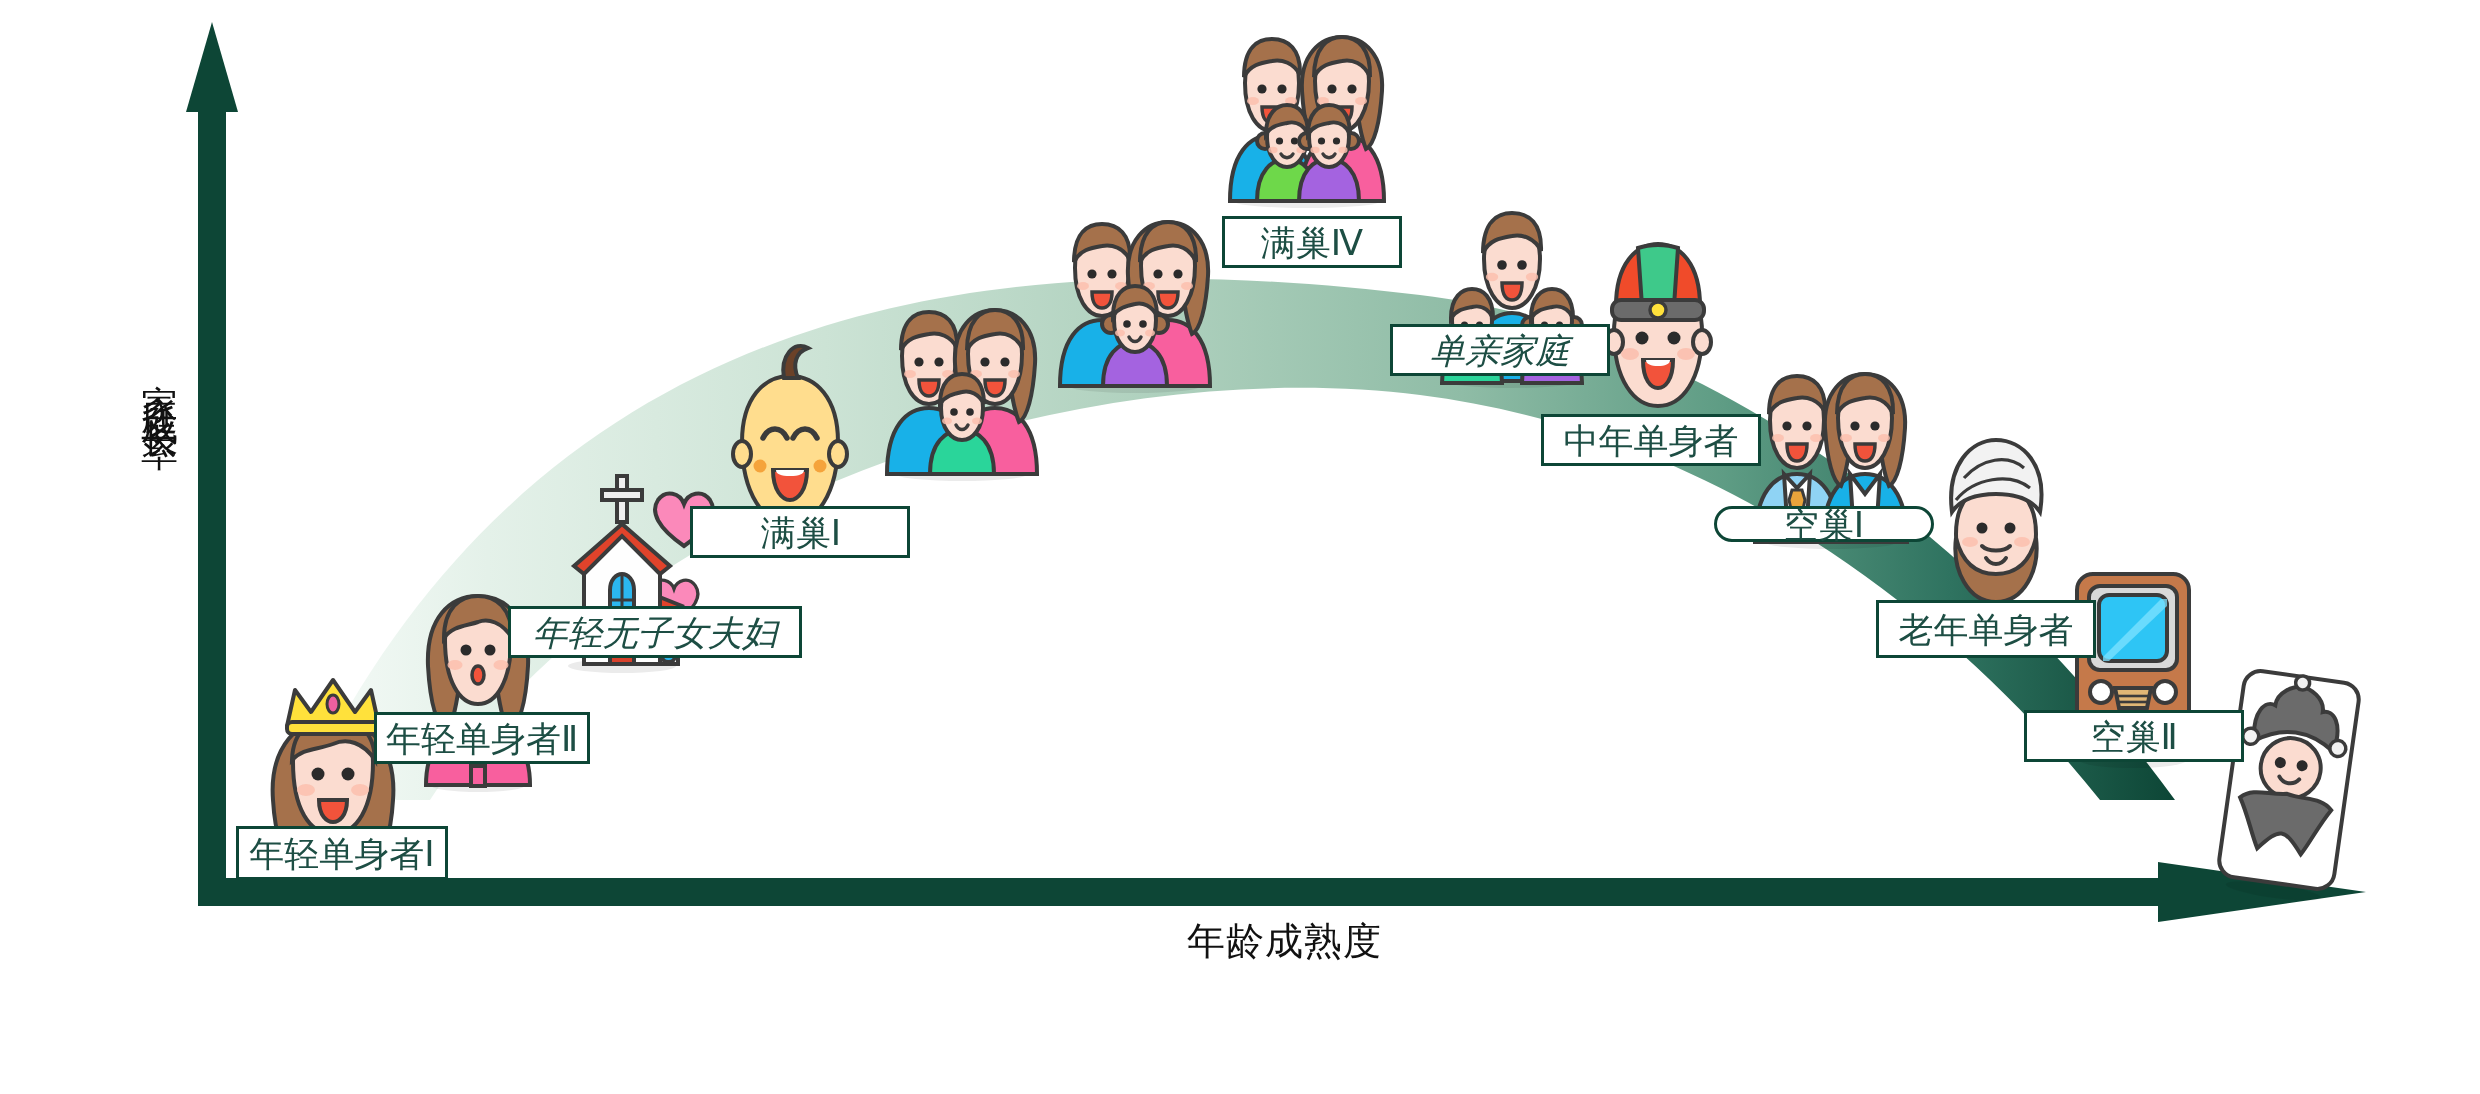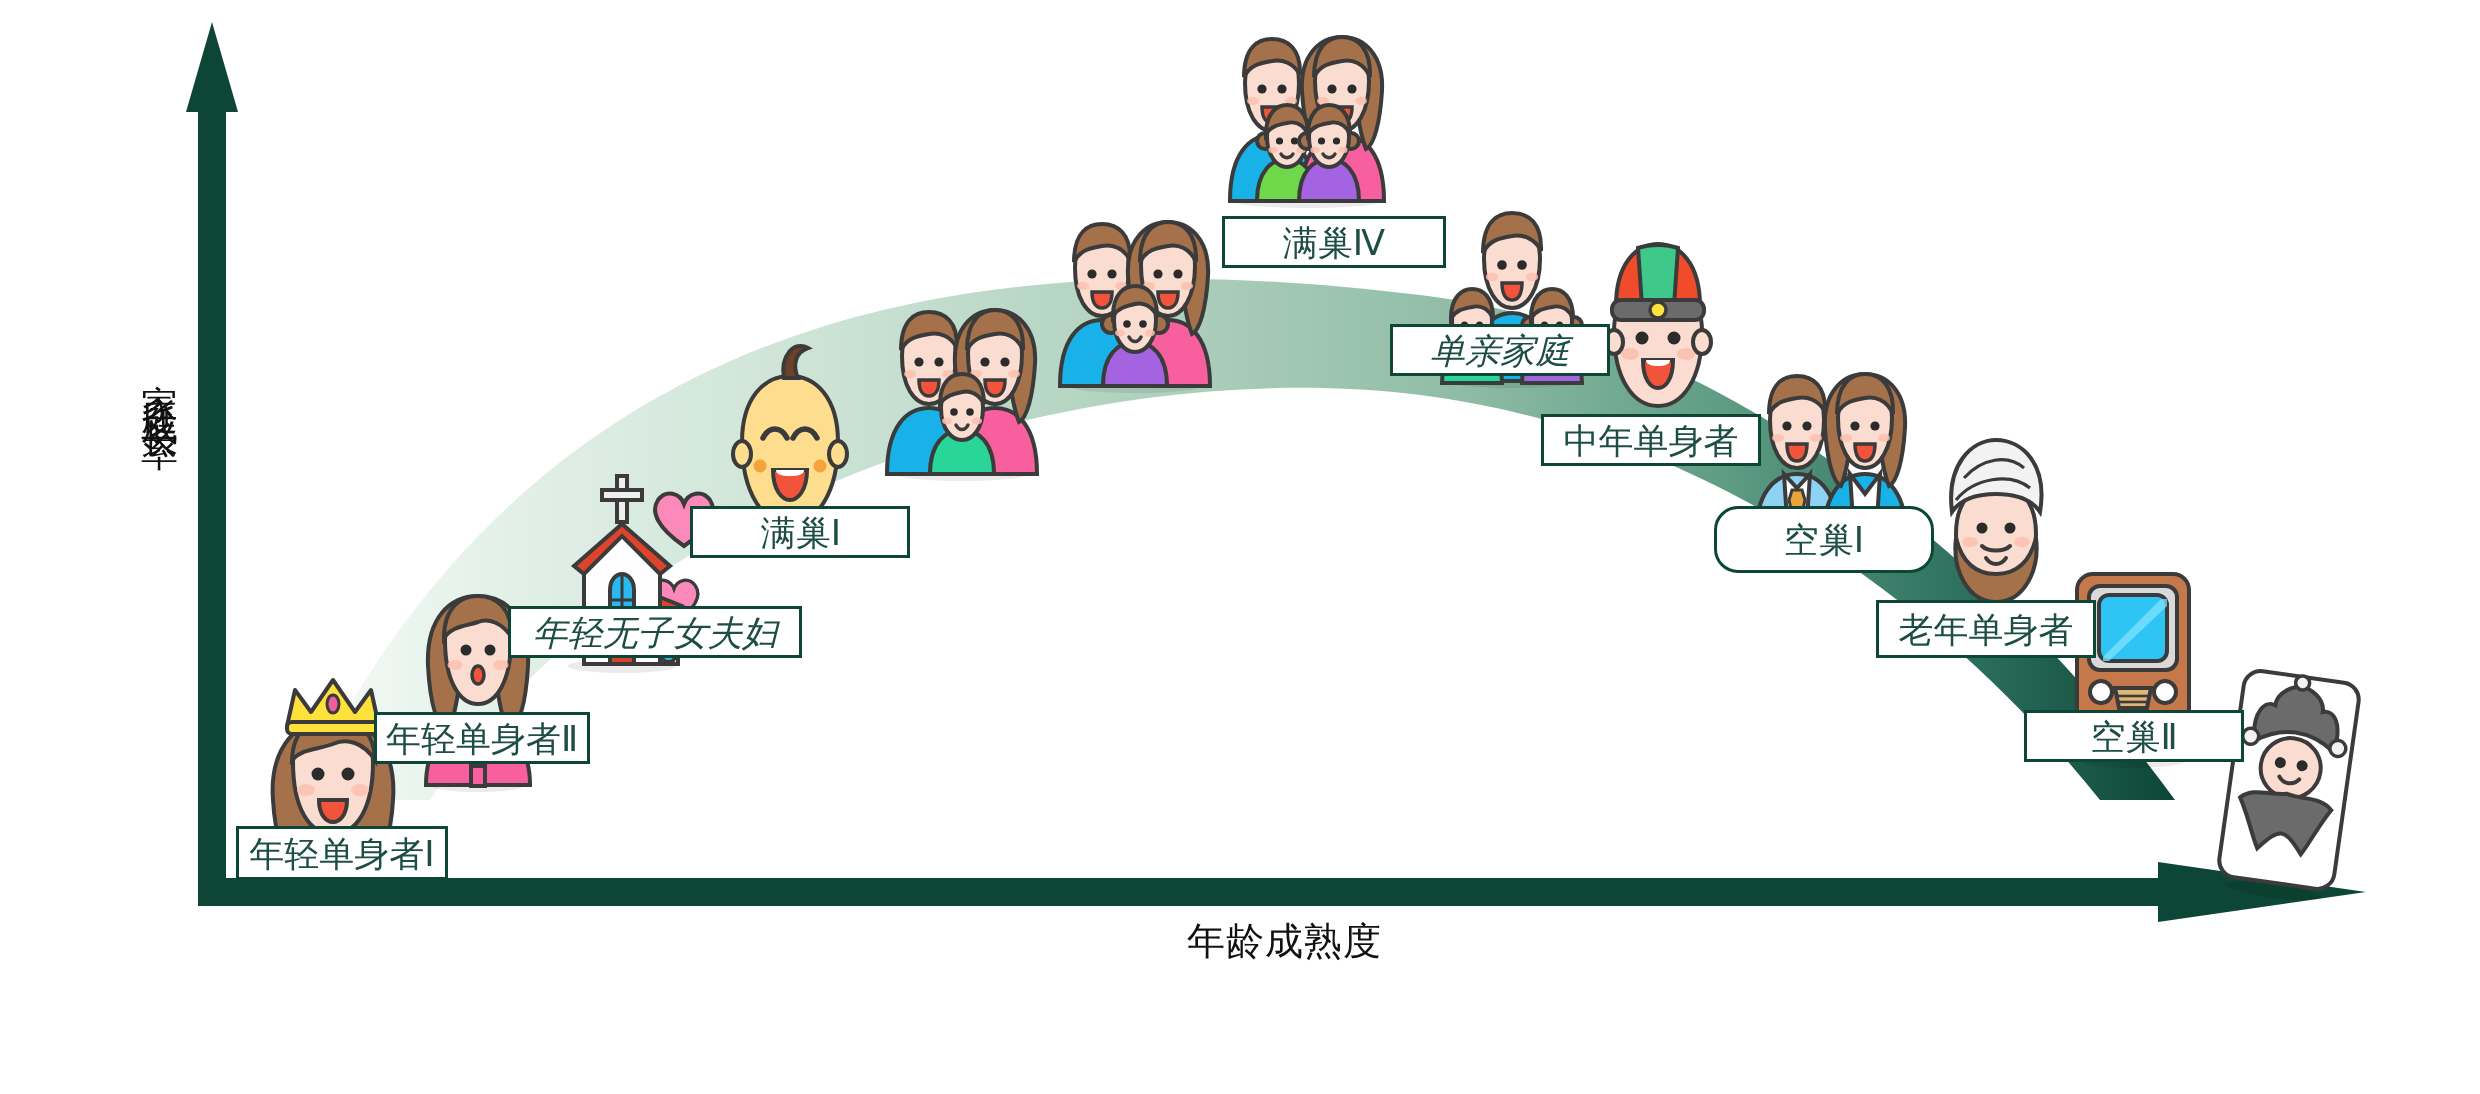--- a/index.html
+++ b/index.html
@@ -513,26 +513,26 @@
   <div class="stage-label" style="left:236px; top:826px; width:212px; height:54px;">年轻单身者Ⅰ</div>
 
   <div class="stage-label" style="left:374px; top:712px; width:216px; height:52px;">年轻单身者Ⅱ</div>
 
   <div class="stage-label" style="left:508px; top:606px; width:294px; height:52px;font-style:italic;">年轻无子女夫妇</div>
 
   <div class="stage-label" style="left:690px; top:506px; width:220px; height:52px;padding-left:16px;">满巢Ⅰ</div>
 
 
 
-  <div class="stage-label" style="left:1222px; top:216px; width:224px; height:52px;">满巢Ⅳ</div>
+  <div class="stage-label" style="left:1222px; top:216px; width:180px; height:52px;">满巢Ⅳ</div>
 
   <div class="stage-label italic" style="left:1390px; top:324px; width:220px; height:52px;">单亲家庭</div>
 
   <div class="stage-label" style="left:1541px; top:414px; width:220px; height:52px;">中年单身者</div>
 
-  <div class="stage-label" style="left:1714px; top:506px; width:220px; height:67px;border-radius:24px;">空巢Ⅰ</div>
+  <div class="stage-label" style="left:1714px; top:506px; width:220px; height:36px;border-radius:24px;">空巢Ⅰ</div>
 
   <div class="stage-label" style="left:1876px; top:600px; width:220px; height:58px;">老年单身者</div>
 
   <div class="stage-label" style="left:2024px; top:710px; width:220px; height:52px;">空巢Ⅱ</div>
 
 
 </div>
 
 </body></html>

